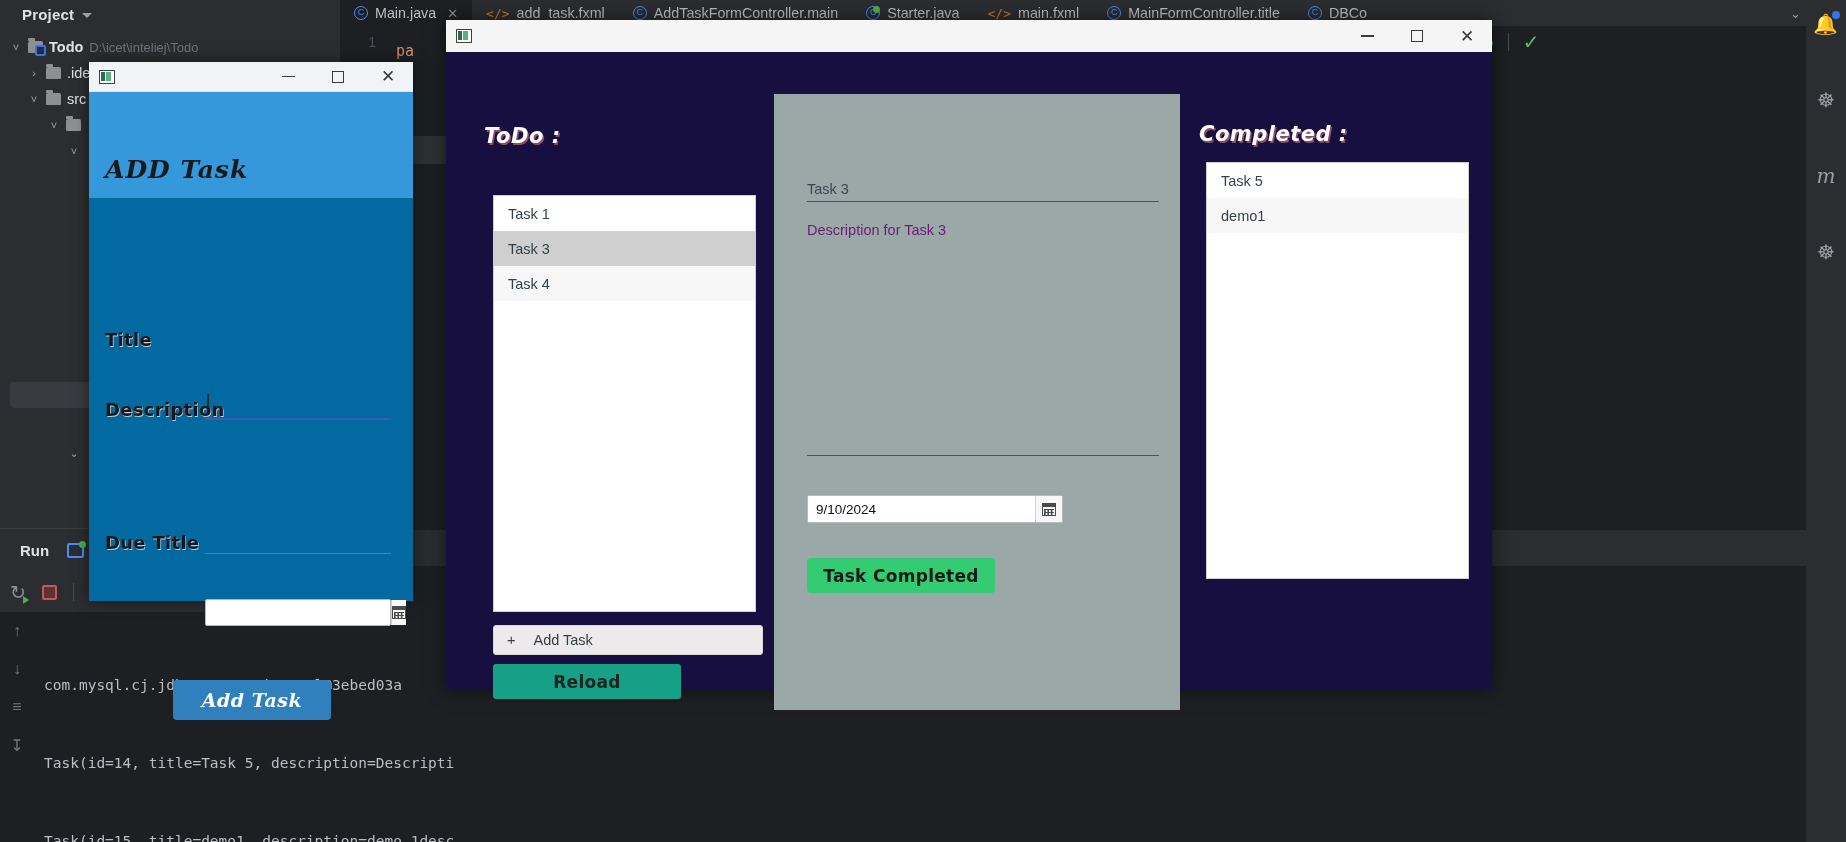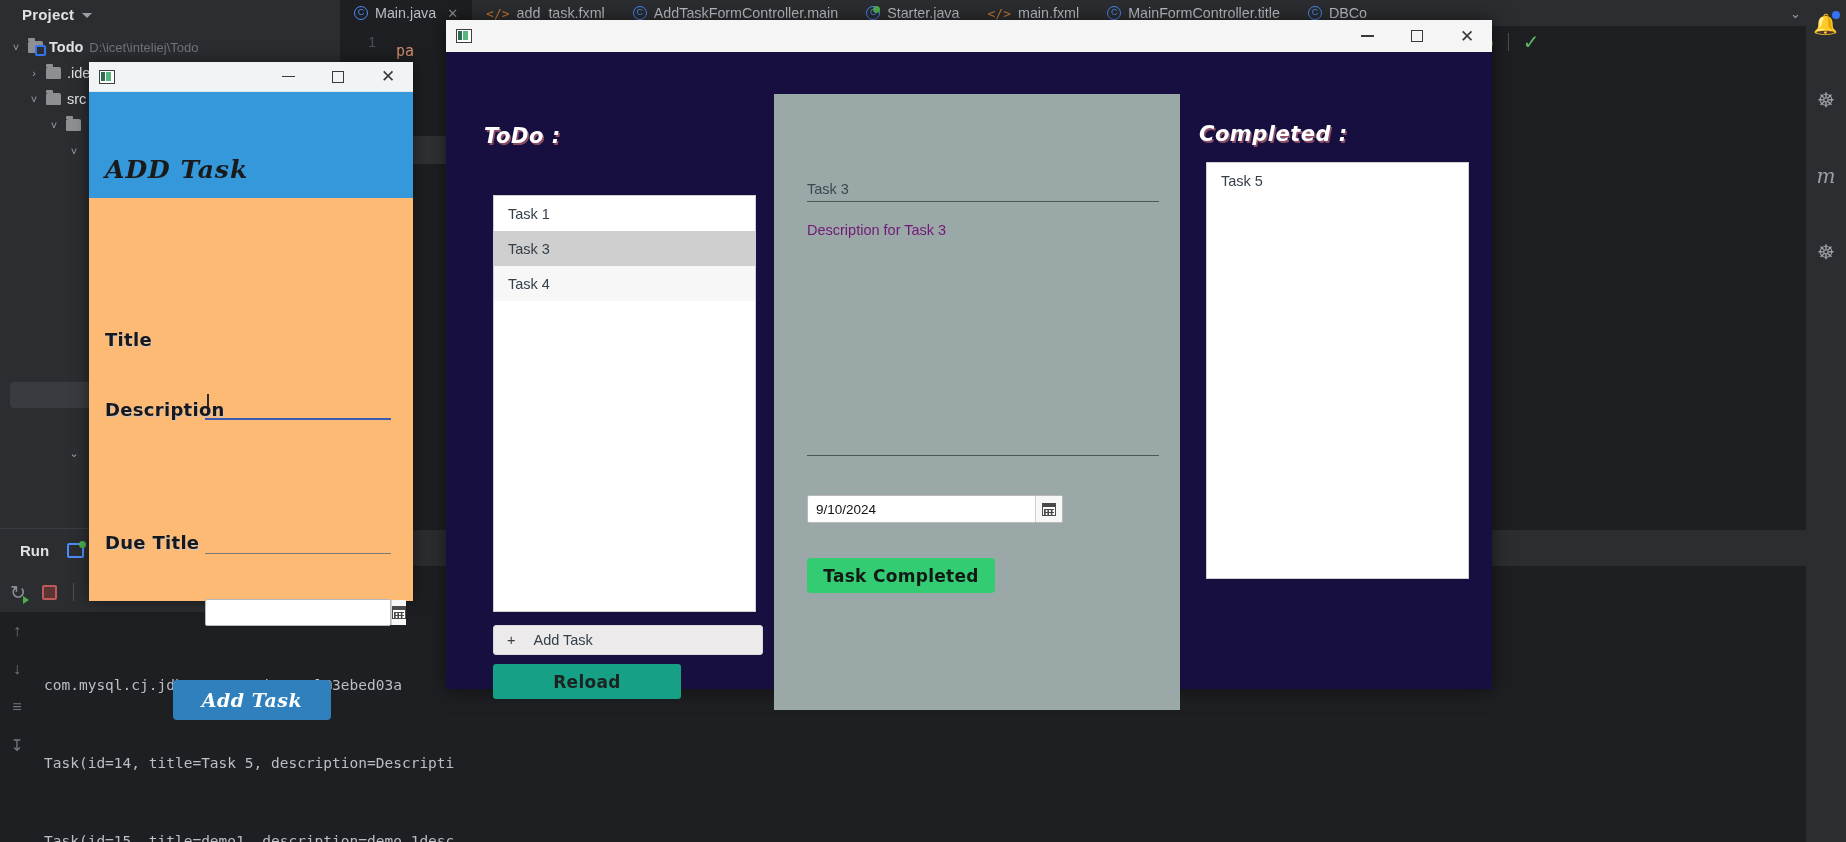--- a/index.html
+++ b/index.html
@@ -181,21 +181,21 @@
   .win-btn .xx { font-size: 17px; line-height: 1; color:#3a3a3a; font-weight: 300;}
 
   .dlg-header {
     height: 106px; background: #3498db; position: relative;
   }
   .dlg-header .hdr-title {
     position: absolute; left: 16px; top: 63px;
     font-family: "DejaVu Serif", serif; font-style: italic; font-weight: 700;
     font-size: 25px; color: #1a1a1a; letter-spacing: 1px;
   }
-  .dlg-body { position: relative; height: 403px; background:#fdba74;}
+  .dlg-body { position: relative; height: 403px; background:#0369a1;}
 
   .fld-label {
     position: absolute; font-family: "DejaVu Sans", sans-serif; font-weight: 700;
     font-size: 18px; color: #17171e; letter-spacing: .3px;
     text-shadow: .7px .7px 0 #c9c9c9;
   }
   .lbl-title { left: 16px; top: 131px; }
   .lbl-desc  { left: 16px; top: 201px; }
   .lbl-due   { left: 16px; top: 334px; }
 
@@ -527,20 +527,23 @@
         <div class="lrow odd">
           <span>Task 4</span>
         </div>
       </div>
 
       <div class="col-heading h-comp">Completed :</div>
       <div class="listbox lb-comp">
         <div class="lrow">
           <span>Task 5</span>
         </div>
+        <div class="lrow odd">
+          <span>demo1</span>
+        </div>
       </div>
 
       <div class="btn-add-task-main">
         <span>+</span>
         <span>Add Task</span>
       </div>
       <button class="btn-reload">Reload</button>
     </div>
   </div>
 

